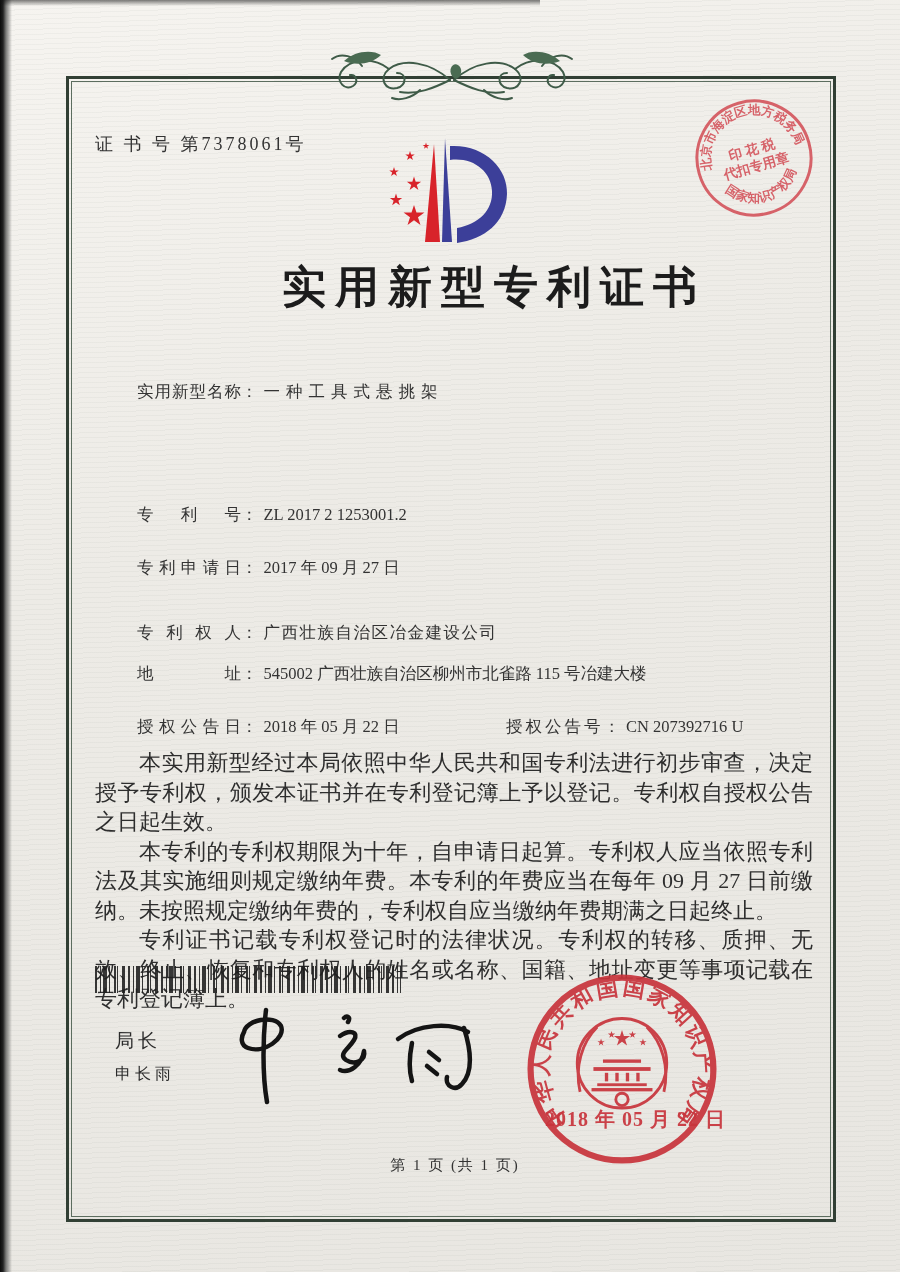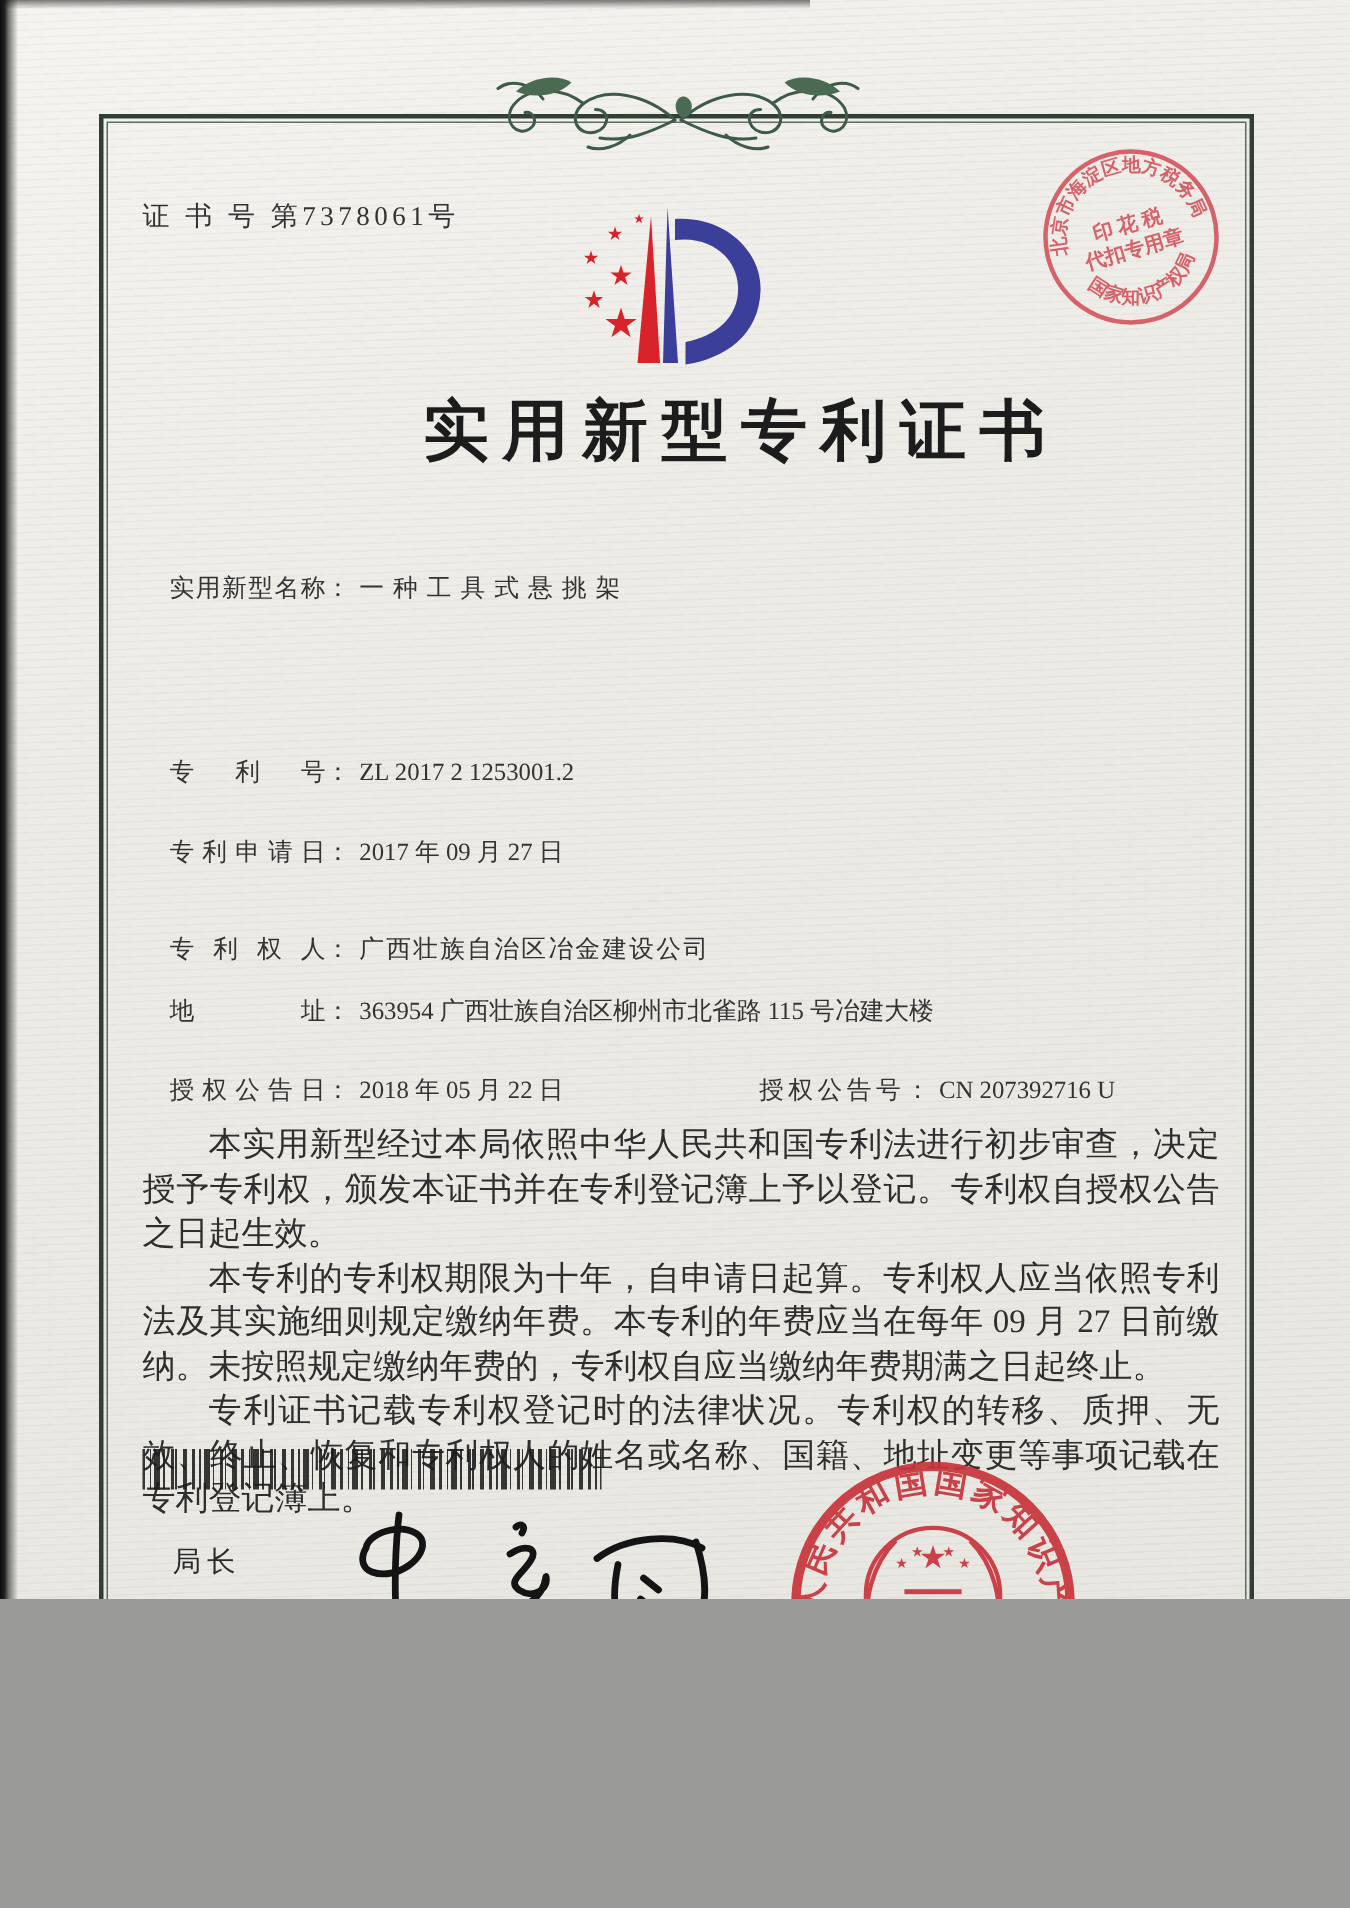--- a/index.html
+++ b/index.html
@@ -1,32 +1,32 @@
 <!DOCTYPE html>
 <html><head>
 <meta charset="utf-8">
 <style>
   html,body{margin:0;padding:0;background:#9a9a98;}
-  .page{position:relative;width:900px;height:1066px;overflow:hidden;
+  .page{position:relative;width:900px;height:1272px;overflow:hidden;
     background:linear-gradient(160deg,#f6f4f0 0%,#edebe6 38%,#e8e6e1 100%);
     font-family:"Liberation Serif","DejaVu Serif",serif;color:#2b2b2b;}
   .page::before{content:"";position:absolute;inset:0;pointer-events:none;
     background:repeating-linear-gradient(178deg,rgba(110,125,115,0.06) 0 1px,transparent 1px 5px);}
   .scan-edge-left{position:absolute;left:0;top:0;width:12px;height:100%;
     background:linear-gradient(90deg,#0b0b0b 0,#222 3px,#7a7a78 6px,rgba(120,120,118,0) 12px);}
   .scan-edge-top{position:absolute;left:0;top:0;width:60%;height:6px;
     background:linear-gradient(180deg,rgba(20,20,20,.55),rgba(20,20,20,0));}
   .frame-outer{position:absolute;left:66px;top:76px;width:764px;height:1140px;
     border:3px solid #313f34;}
   .frame-inner{position:absolute;inset:2px;border:1px solid #5c6d5f;}
   .cert-no{position:absolute;left:95px;top:132px;font-size:18px;letter-spacing:3px;color:#333;}
   .title{position:absolute;left:0;top:258px;width:100%;text-align:center;
     font-size:44px;font-weight:700;letter-spacing:9px;color:#1c1c1c;padding-left:44px;}
   .row{position:absolute;left:113px;width:710px;font-size:16.5px;line-height:33px;color:#333;}
-  .lab{display:inline-block;width:104px;text-align:justify;text-align-last:justify;vertical-align:top;}
+  .lab{display:inline-block;width:104px;text-align:justify;text-align-last:justify;vertical-align:top;margin-left:24px;}
   .colon{vertical-align:top;}
   .val{vertical-align:top;margin-left:6px;display:inline-block;max-width:480px;}
   .val-spaced{letter-spacing:6px;}
   .grant2{position:absolute;left:393px;top:0;}
   .lab2{letter-spacing:3px;}
   .paras{position:absolute;left:95px;top:748px;width:718px;font-size:22px;
     line-height:29.5px;text-align:justify;color:#2e2e2e;}
   .paras p{margin:0;text-indent:2em;}
   .barcode{position:absolute;left:95px;top:966px;width:306px;height:27px;opacity:.88;
     background:repeating-linear-gradient(90deg,
@@ -125,21 +125,21 @@
 
   <div class="row" style="top:551px">
     <span class="lab">专利申请日</span><span class="colon">：</span><span class="val">2017 年 09 月 27 日</span>
   </div>
 
   <div class="row" style="top:616px">
     <span class="lab">专利权人</span><span class="colon">：</span><span class="val" style="letter-spacing:1.5px">广西壮族自治区冶金建设公司</span>
   </div>
 
   <div class="row" style="top:657px">
-    <span class="lab">地址</span><span class="colon">：</span><span class="val">363954 广西壮族自治区柳州市北雀路 115 号冶建大楼</span>
+    <span class="lab">地址</span><span class="colon">：</span><span class="val">545002 广西壮族自治区柳州市北雀路 115 号冶建大楼</span>
   </div>
 
   <div class="row" style="top:710px">
     <span class="lab">授权公告日</span><span class="colon">：</span><span class="val">2018 年 05 月 22 日</span>
     <span class="grant2"><span class="lab2">授权公告号</span><span class="colon">：</span><span class="val">CN 207392716 U</span></span>
   </div>
 
   <div class="paras">
     <p>本实用新型经过本局依照中华人民共和国专利法进行初步审查，决定授予专利权，颁发本证书并在专利登记簿上予以登记。专利权自授权公告之日起生效。</p>
     <p>本专利的专利权期限为十年，自申请日起算。专利权人应当依照专利法及其实施细则规定缴纳年费。本专利的年费应当在每年 09 月 27 日前缴纳。未按照规定缴纳年费的，专利权自应当缴纳年费期满之日起终止。</p>

